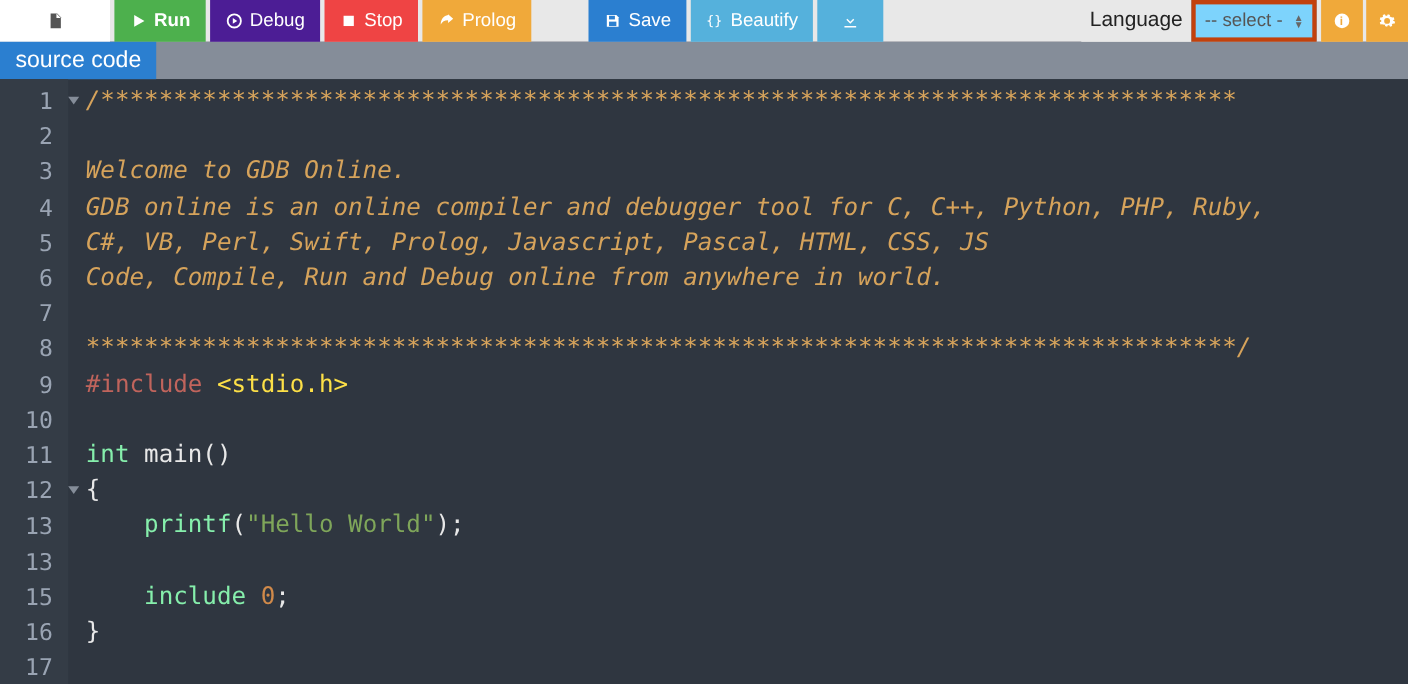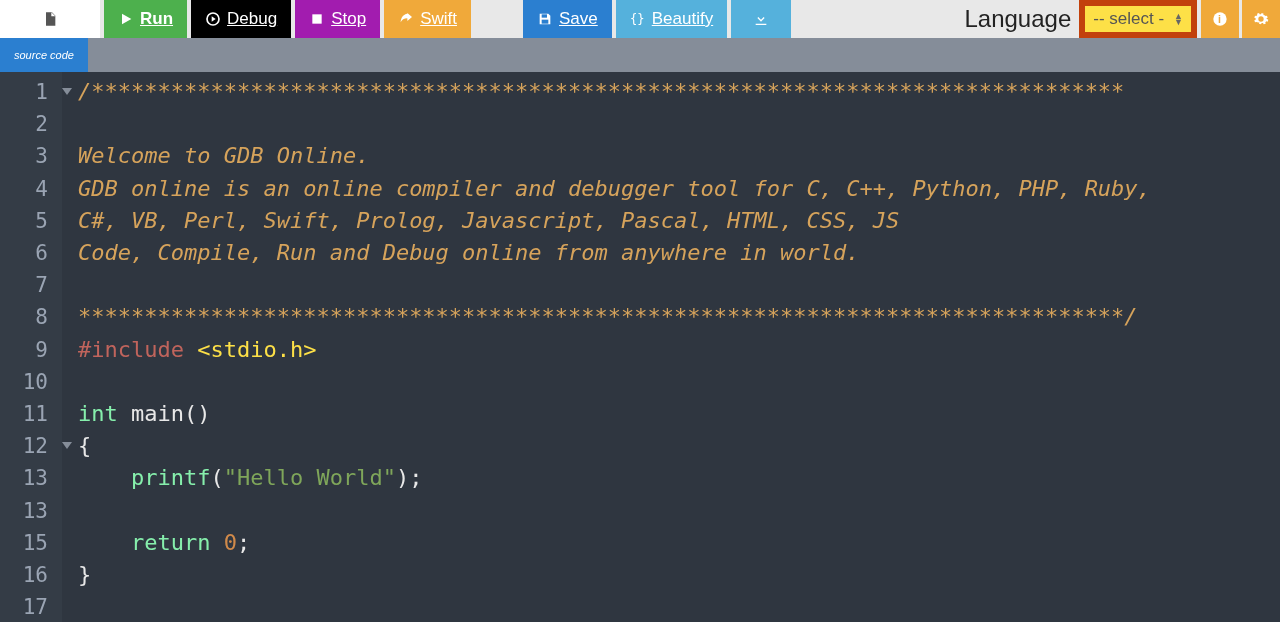--- a/index.html
+++ b/index.html
@@ -1,35 +1,35 @@
 <!DOCTYPE html>
 <html><head>
 <meta charset="utf-8">
 <style>
   * { margin: 0; padding: 0; box-sizing: border-box; }
   html, body { width: 1280px; height: 622px; font-family: Arial, Helvetica, sans-serif; background: #2f3640; overflow: hidden; }
   .toolbar { display: flex; align-items: stretch; height: 38px; background: #e8e8e8; }
-  .tb-btn { display: inline-flex; align-items: center; gap: 6px; color: #fff; font-size: 17px; font-weight: 500; padding: 16px 14px; margin-right: 4px; border: none; cursor: pointer; text-decoration: underline; }
+  .tb-btn { display: inline-flex; align-items: center; gap: 6px; color: #fff; font-size: 17px; font-weight: 500; padding: 16px 14px; margin-right: 4px; border: none; cursor: pointer; }
   .tb-btn.newfile { background: #ffffff; color: #555; width: 100px; justify-content: center; }
   .tb-btn.run { background: #4db04d; font-weight: 600; }
-  .tb-btn.debug { background: #000000; }
-  .tb-btn.stop { background: #a21caf; text-align: right; }
+  .tb-btn.debug { background: #4c1d95; }
+  .tb-btn.stop { background: #ef4444; text-align: right; }
   .tb-btn.share { background: #f0a93a; }
   .tb-btn.save { background: #2b7fd0; margin-left: 48px; }
   .tb-btn.beautify { background: #55b1dc; }
   .tb-btn.download { background: #55b1dc; width: 60px; justify-content: center; }
   .spacer { flex: 1; }
-  .lang-label { display: flex; align-items: center; padding: 12px 8px; font-size: 24px; color: #222; background: #e8e8e8; }
-  .lang-select { display: flex; align-items: center; background: #fde047; border: 6px solid #c2410c; padding: 0 8px; font-size: 17px; color: #555; margin-right: 4px; cursor: pointer; }
+  .lang-label { display: flex; align-items: center; padding: 12px 8px; font-size: 19px; color: #222; background: #e8e8e8; }
+  .lang-select { display: flex; align-items: center; background: #7dd3fc; border: 4px solid #c2410c; padding: 0 8px; font-size: 17px; color: #555; margin-right: 4px; cursor: pointer; }
   .lang-select .chev { margin-left: 10px; display: flex; flex-direction: column; line-height: 6px; font-size: 9px; color: #666; }
   .iconbtn { display: flex; align-items: center; justify-content: center; width: 38px; cursor: pointer; color: #fff; }
   .iconbtn.about { background: #f0a93a; }
   .iconbtn.settings { background: #f0a93a; margin-left: 3px; }
   .tabstrip { height: 34px; background: #858d99; display: flex; align-items: stretch; }
-  .tab { display: flex; align-items: center; padding: 0 14px; color: #fff; font-size: 11px; cursor: pointer; font-style: italic; }
+  .tab { display: flex; align-items: center; padding: 0 14px; color: #fff; font-size: 21px; cursor: pointer; }
   .tab.active { background: #2b7fd0; }
   .editor { display: flex; height: calc(622px - 38px - 34px); background: #2f3640; }
   .gutter { width: 62px; background: #343c46; padding-top: 4px; }
   .gline { height: 32.2px; display: flex; align-items: center; justify-content: flex-end; padding-right: 14px; color: #9aa4b3; font-family: "Menlo","Consolas",monospace; font-size: 21px; }
   .gline.fold { position: relative; }
   .gline.fold::after { content: ""; position: absolute; right: -10px; top: 12px; width: 0; height: 0; border-left: 5px solid transparent; border-right: 5px solid transparent; border-top: 7px solid #858d99; }
   .code { flex: 1; padding: 4px 0 0 16px; font-family: "Menlo","Consolas",monospace; font-size: 22px; line-height: 32.2px; white-space: pre; color: #e8e8e8; overflow: hidden; }
   .tok-comment { color: #d6a35b; font-style: italic; }
   .tok-pp { color: #c0645c; text-align: center; }
   .tok-inc { color: #fde047; }
@@ -77,21 +77,21 @@
         </svg>
       </span>
     <span>Stop</span>
   </button>
   <button class="tb-btn share">
     <span class="icon">
         <svg viewBox="0 0 24 24">
           <path fill="#fff" d="M14 3l7 6-7 6v-4c-5 0-8 2-10 6 0-7 4-12 10-13V3z"></path>
         </svg>
       </span>
-    <span>Swift</span>
+    <span>Prolog</span>
   </button>
   <button class="tb-btn save">
     <span class="icon">
         <svg viewBox="0 0 24 24">
           <path fill="#fff" d="M4 4h13l3 3v13H4z"></path>
           <rect x="7" y="5" width="8" height="5" fill="#2b7fd0"></rect>
           <rect x="7" y="13" width="10" height="6" fill="#2b7fd0"></rect>
         </svg>
       </span>
     <span>Save</span>
@@ -170,16 +170,16 @@
 <span class="tok-comment">C#, VB, Perl, Swift, Prolog, Javascript, Pascal, HTML, CSS, JS</span>
 <span class="tok-comment">Code, Compile, Run and Debug online from anywhere in world.</span>
 <span class="tok-comment"></span>
 <span class="tok-comment">*******************************************************************************/</span>
 <span class="tok-pp">#include</span><span class="tok-inc"> &lt;stdio.h&gt;</span>
 <span></span>
 <span class="tok-kw">int</span><span class="tok-fn"> main()</span>
 <span>{</span>
 <span class="tok-kw">    printf</span><span>(</span><span class="tok-str">"Hello World"</span><span>);</span>
 <span></span>
-<span class="tok-kw">    return</span><span> </span><span class="tok-num">0</span><span>;</span>
+<span class="tok-kw">    include</span><span> </span><span class="tok-num">0</span><span>;</span>
 <span>}</span>
 <span></span></div>
 </div>
 
 </body></html>

